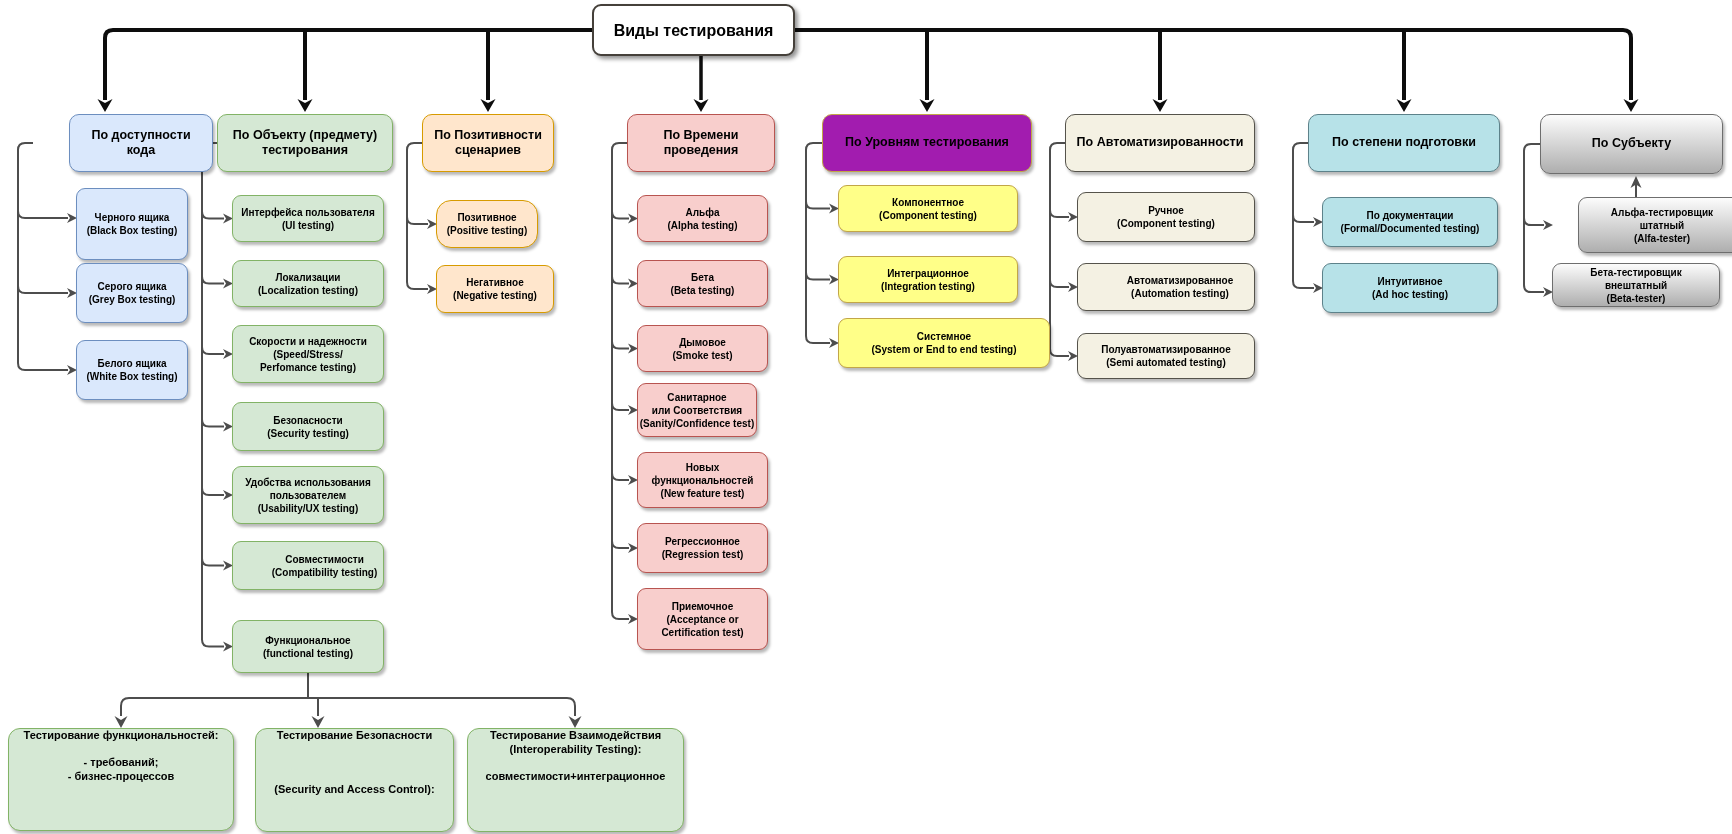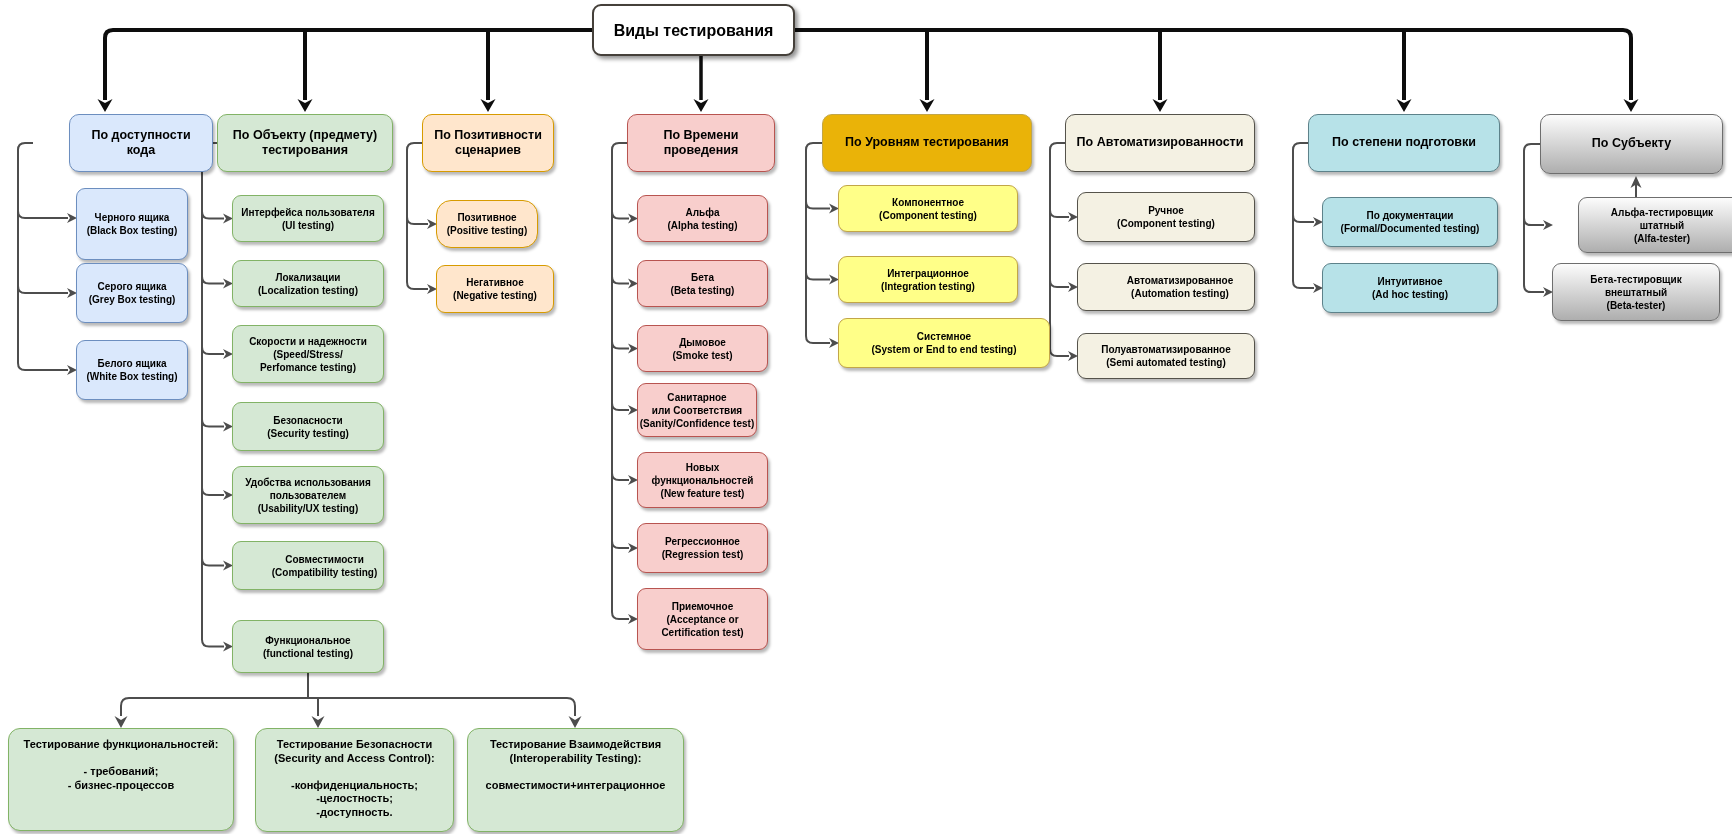--- a/index.html
+++ b/index.html
@@ -13,21 +13,21 @@
     position:absolute;box-sizing:border-box;z-index:1;
     border:1.4px solid #666;border-radius:10px;background:#fff;
     display:flex;flex-direction:column;justify-content:center;align-items:center;
     text-align:center;font-weight:bold;color:#000;
     box-shadow:2px 3px 3px rgba(0,0,0,0.28);
   }
   .root{font-size:16px;line-height:19px;border-width:2.6px;border-radius:9px;
         box-shadow:3px 3px 4px rgba(0,0,0,0.42);z-index:2;}
   .header{font-size:12.5px;line-height:15.5px;}
   .kid{font-size:10px;line-height:13px;border-radius:9px;}
-  .bottom{font-size:11px;line-height:13.5px;justify-content:flex-start;padding-top:9px;border-radius:12px;}
+  .bottom{font-size:11px;line-height:13.5px;justify-content:flex-start;border-radius:12px;}
   .ln{white-space:nowrap;}
   .ln:empty::before{content:"\00a0";}
 </style>
 </head>
 <body>
 
 <div id="stage">
   <svg id="connectors" width="1732" height="834">
       <path d="M 105 100 V 38 Q 105 30 113 30 H 1623 Q 1631 30 1631 38 V 100" fill="none" stroke="#0d0d0d" stroke-width="4"></path>
       <path d="M 105 112 L 97.5 99 L 105 103 L 112.5 99 Z" fill="#0d0d0d"></path>
@@ -204,21 +204,21 @@
     </div>
     <div class="node kid" style="left: 637px; top: 523px; width: 131px; height: 50px; background: rgb(248, 206, 204); border-color: rgb(184, 84, 80);">
       <div class="ln">Регрессионное</div>
       <div class="ln">(Regression test)</div>
     </div>
     <div class="node kid" style="left: 637px; top: 588px; width: 131px; height: 62px; background: rgb(248, 206, 204); border-color: rgb(184, 84, 80);">
       <div class="ln">Приемочное</div>
       <div class="ln">(Acceptance or</div>
       <div class="ln">Certification test)</div>
     </div>
-    <div class="node header" style="left: 822px; top: 114px; width: 210px; height: 58px; background: #eab308; border-color: rgb(194, 166, 72);">
+    <div class="node header" style="left: 822px; top: 114px; width: 210px; height: 58px; background: #a21caf; border-color: rgb(194, 166, 72);">
       <div class="ln">По Уровням тестирования</div>
     </div>
     <div class="node kid" style="left: 838px; top: 185px; width: 180px; height: 47px; background: rgb(255, 255, 136); border-color: rgb(194, 166, 72);">
       <div class="ln">Компонентное</div>
       <div class="ln">(Component testing)</div>
     </div>
     <div class="node kid" style="left: 838px; top: 256px; width: 180px; height: 47px; background: rgb(255, 255, 136); border-color: rgb(194, 166, 72);">
       <div class="ln">Интеграционное</div>
       <div class="ln">(Integration testing)</div>
     </div>
@@ -253,32 +253,32 @@
       <div class="ln">(Ad hoc testing)</div>
     </div>
     <div class="node header" style="left: 1540px; top: 114px; width: 183px; height: 60px; background: linear-gradient(rgb(252, 252, 252), rgb(174, 174, 174)); border-color: rgb(110, 110, 110);">
       <div class="ln">По Субъекту</div>
     </div>
     <div class="node kid" style="left: 1552px; top: 197px; width: 168px; height: 56px; background: linear-gradient(rgb(252, 252, 252), rgb(174, 174, 174)); border-color: rgb(110, 110, 110); margin-left: 26px;">
       <div class="ln">Альфа-тестировщик</div>
       <div class="ln">штатный</div>
       <div class="ln">(Alfa-tester)</div>
     </div>
-    <div class="node kid" style="left: 1552px; top: 263px; width: 168px; height: 58px; background: linear-gradient(rgb(252, 252, 252), rgb(174, 174, 174)); border-color: rgb(110, 110, 110);">
+    <div class="node kid" style="left: 1552px; top: 263px; width: 168px; height: 44px; background: linear-gradient(rgb(252, 252, 252), rgb(174, 174, 174)); border-color: rgb(110, 110, 110);">
       <div class="ln">Бета-тестировщик</div>
       <div class="ln">внештатный</div>
       <div class="ln">(Beta-tester)</div>
     </div>
     <div class="node bottom" style="left: 8px; top: 728px; width: 226px; height: 103px; background: rgb(213, 232, 212); border-color: rgb(130, 179, 102);">
       <div class="ln">Тестирование функциональностей:</div>
       <div class="ln"></div>
       <div class="ln">- требований;</div>
       <div class="ln">- бизнес-процессов</div>
     </div>
-    <div class="node bottom" style="left: 255px; top: 728px; width: 199px; height: 104px; background: rgb(213, 232, 212); border-color: rgb(130, 179, 102);">
+    <div class="node bottom" style="left: 255px; top: 728px; width: 199px; height: 104px; background: rgb(213, 232, 212); border-color: rgb(130, 179, 102); gap: 40px;">
       <div class="ln">Тестирование Безопасности</div>
       <div class="ln">(Security and Access Control):</div>
       <div class="ln"></div>
       <div class="ln">-конфиденциальность;</div>
       <div class="ln">-целостность;</div>
       <div class="ln">-доступность.</div>
     </div>
     <div class="node bottom" style="left: 467px; top: 728px; width: 217px; height: 104px; background: rgb(213, 232, 212); border-color: rgb(130, 179, 102);">
       <div class="ln">Тестирование Взаимодействия</div>
       <div class="ln">(Interoperability Testing):</div>

